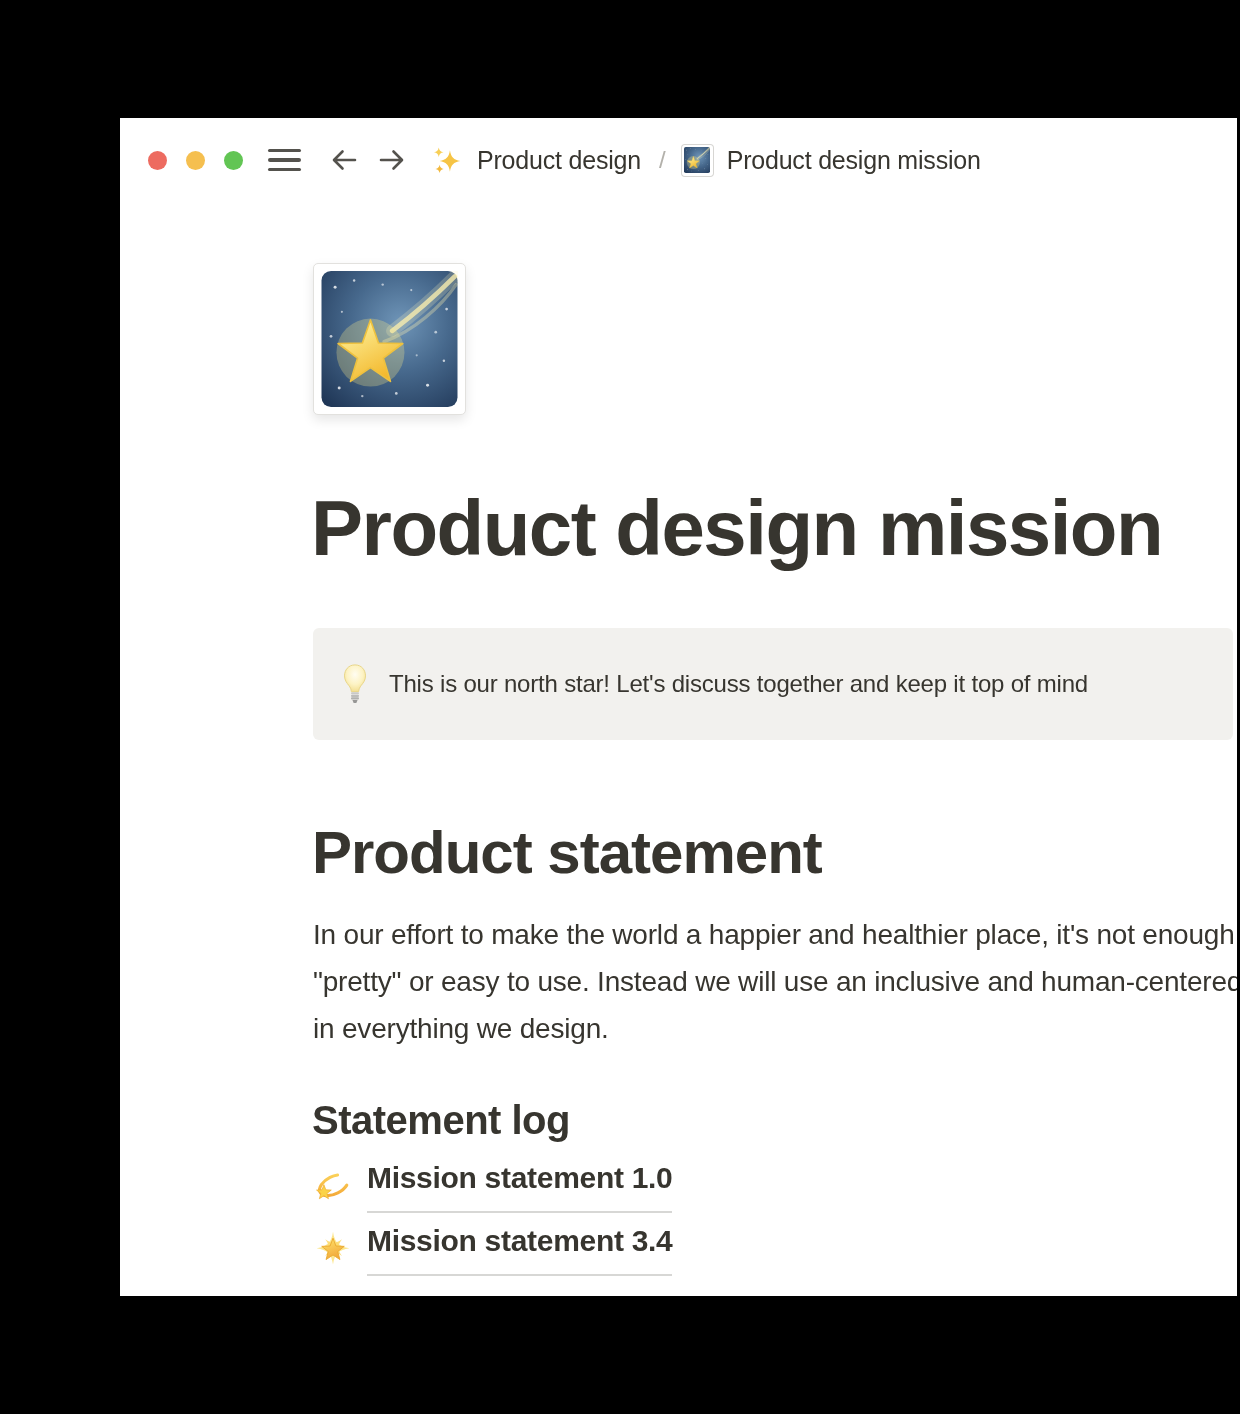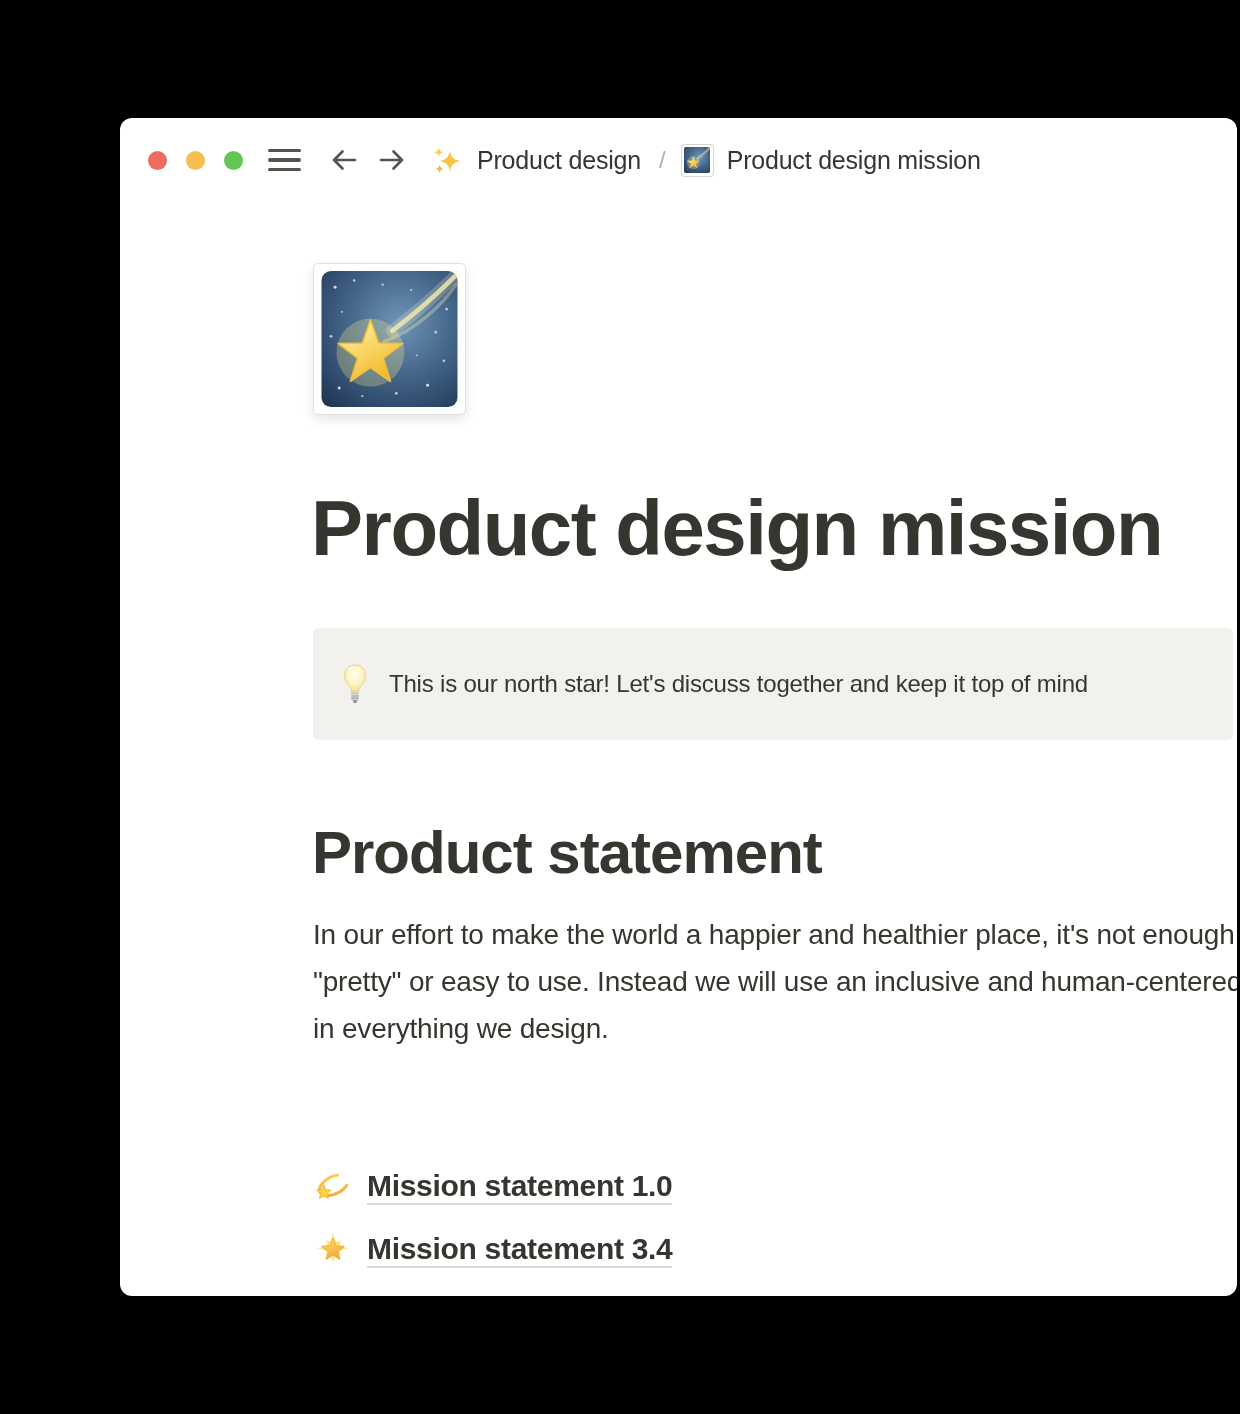--- a/index.html
+++ b/index.html
@@ -5,21 +5,21 @@
   * { margin:0; padding:0; box-sizing:border-box; }
   html,body { background:#000; }
   .stage {
     position:relative; width:1240px; height:1414px;
     background:#000; overflow:hidden;
     font-family:"Liberation Sans", sans-serif;
     color:#37352f;
   }
   .window {
     position:absolute; left:120px; top:118px; width:1117px; height:1178px;
-    background:#ffffff; border-radius:12px; overflow:hidden;
+    background:#ffffff; border-radius:0; overflow:hidden;
     box-shadow:0 18px 50px rgba(0,0,0,0.55);
   }
   
   .titlebar {
     position:absolute; left:0; top:0; right:0; height:84px;
     display:flex; align-items:center; padding-left:28px;
   }
   .light { width:19px; height:19px; border-radius:50%; }
   .light + .light { margin-left:19px; }
   .hamburger { margin-left:25px; width:33px; height:23px; display:flex; flex-direction:column; justify-content:space-between; cursor:pointer; }
@@ -60,21 +60,21 @@
   .para div { white-space:nowrap; }
   .h3 {
     position:absolute; left:192px; top:980px;
     font-size:40px; font-weight:700; letter-spacing:-0.5px; white-space:nowrap;
   }
   .links { position:absolute; left:193px; top:1046px; }
   .page-link { display:flex; align-items:center; height:46px; margin-bottom:17px; cursor:pointer; }
   .page-link .link-icon { width:40px; height:40px; flex:0 0 auto; margin-right:14px; }
   .page-link .link-label {
     font-size:30px; font-weight:600; letter-spacing:-0.3px; white-space:nowrap;
-    border-bottom:2px solid rgba(55,53,47,0.20); padding-bottom:0;
+    border-bottom:2px solid rgba(55,53,47,0.20); padding-bottom:16px;
   }
   .defs-holder { position:absolute; width:0; height:0; overflow:hidden; }
 </style>
 </head>
 <body>
 
 <svg class="defs-holder" aria-hidden="true">
   <defs>
     <radialGradient id="gSky" cx="58%" cy="38%" r="80%">
       <stop offset="0%" stop-color="#6f95b8"></stop>
@@ -202,20 +202,21 @@
     </div>
 
     <div class="h2">Product statement</div>
 
     <div class="para">
       <div>In our effort to make the world a happier and healthier place, it's not enough to make things</div>
       <div>"pretty" or easy to use. Instead we will use an inclusive and human-centered approach</div>
       <div>in everything we design.</div>
     </div>
 
+    <div class="h3">Statement log</div>
 
     <div class="links">
       <div class="page-link">
         <svg class="link-icon">
             <use href="#sym-dizzy"></use>
           </svg>
         <span class="link-label">Mission statement 1.0</span>
       </div>
       <div class="page-link">
         <svg class="link-icon">

